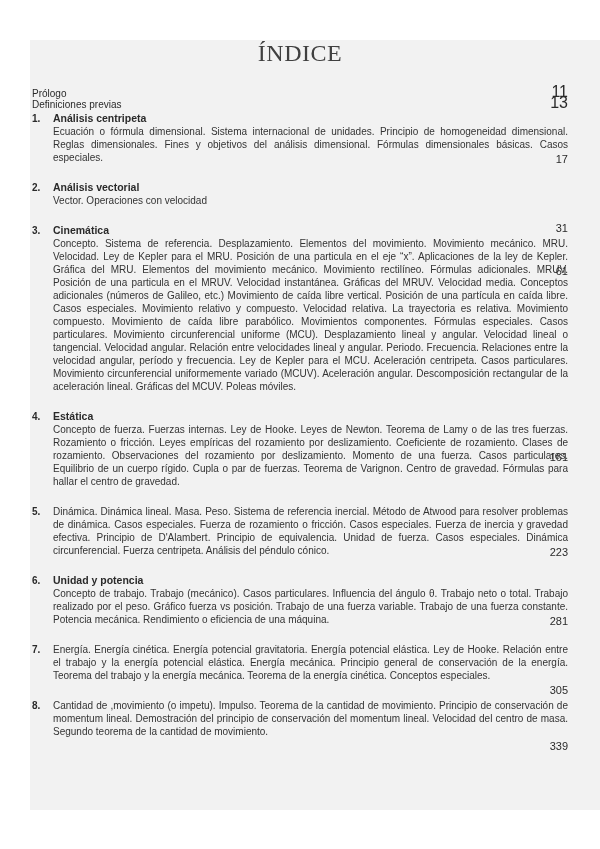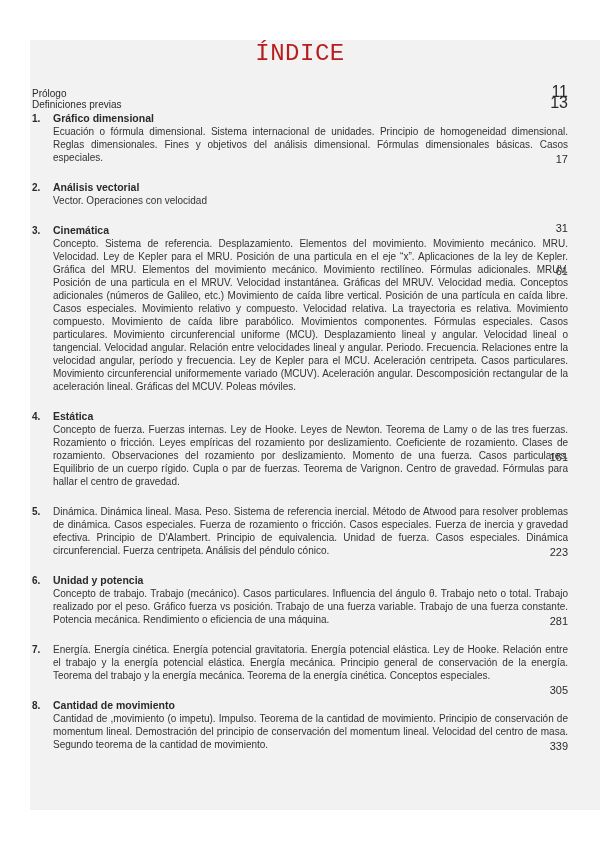--- a/index.html
+++ b/index.html
@@ -10,22 +10,22 @@
     color: #2a2a2a;
     position: relative;
   }
   .scan {
     position: absolute; left: 30px; top: 40px; width: 570px; height: 770px;
     background: #f2f2f2;
   }
   .title {
     position: absolute; left: 0; right: 0; top: 40px;
     text-align: center;
-    font-family: Liberation Mono, monospace;
-    font-size: 24px; letter-spacing: 0.5px; color: #b91c1c;
+    font-family: Liberation Serif, serif;
+    font-size: 24px; letter-spacing: 0.5px; color: #404040;
   }
   .entries { position: absolute; left: 32px; top: 88px; width: 536px; }
   .pre-row { position: relative; font-size: 10px; line-height: 11px; height: 11px; }
   .pre-row .pg { position: absolute; right: 0; top: -2px; font-size: 16px; }
   .chapter { position: relative; }
   .chapter .num { position: absolute; left: 0; top: 0; font-size: 10px; font-weight: bold; line-height: 13px; }
   .chapter .head { margin-left: 21px; font-size: 10.5px; font-weight: bold; line-height: 13px; }
   .chapter .desc {
     margin-left: 21px; font-size: 10px; line-height: 13px; text-align: justify; color: #333;
   }
@@ -43,21 +43,21 @@
     <span>Prólogo</span>
     <span class="pg">11</span>
   </div>
   <div class="pre-row">
     <span>Definiciones previas</span>
     <span class="pg">13</span>
   </div>
 
   <div class="chapter" style="margin-top:2px;">
     <span class="num">1.</span>
-    <div class="head">Gráfico dimensional</div>
+    <div class="head">Análisis centripeta</div>
     <div class="desc">Ecuación o fórmula dimensional. Sistema internacional de unidades. Principio de homogeneidad dimensional. Reglas dimensionales. Fines y objetivos del análisis dimensional. Fórmulas dimensionales básicas. Casos especiales.</div>
     <span class="pg">17</span>
   </div>
 
   <div class="chapter" style="margin-top:17px;">
     <span class="num">2.</span>
     <div class="head">Análisis vectorial</div>
     <div class="desc">Vector. Operaciones con velocidad</div>
     <span class="pg">31</span>
   </div>
@@ -90,17 +90,16 @@
   </div>
 
   <div class="chapter" style="margin-top:17px;">
     <span class="num">7.</span>
     <div class="desc">Energía. Energía cinética. Energía potencial gravitatoria. Energía potencial elástica. Ley de Hooke. Relación entre el trabajo y la energía potencial elástica. Energía mecánica. Principio general de conservación de la energía. Teorema del trabajo y la energía mecánica. Teorema de la energía cinética. Conceptos especiales.</div>
     <span class="pg">305</span>
   </div>
 
   <div class="chapter" style="margin-top:17px;">
     <span class="num">8.</span>
-    <div class="head">Cantidad de movimiento</div>
     <div class="desc">Cantidad de ,movimiento (o impetu). Impulso. Teorema de la cantidad de movimiento. Principio de conservación de momentum lineal. Demostración del principio de conservación del momentum lineal. Velocidad del centro de masa. Segundo teorema de la cantidad de movimiento.</div>
     <span class="pg">339</span>
   </div>
 </div>
 
 </body></html>

